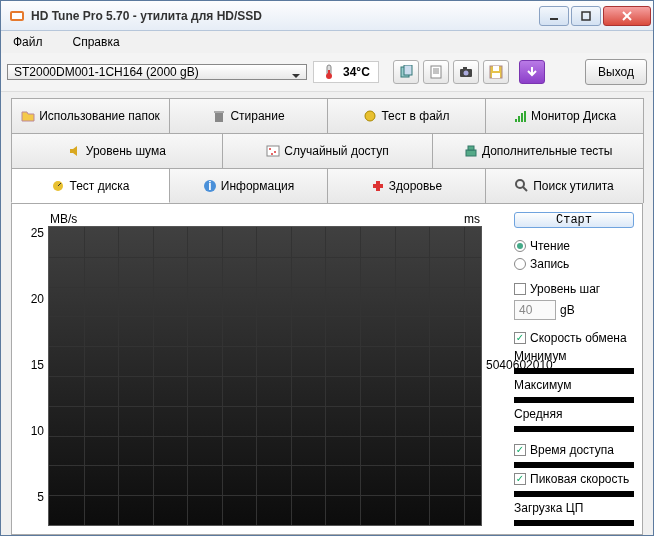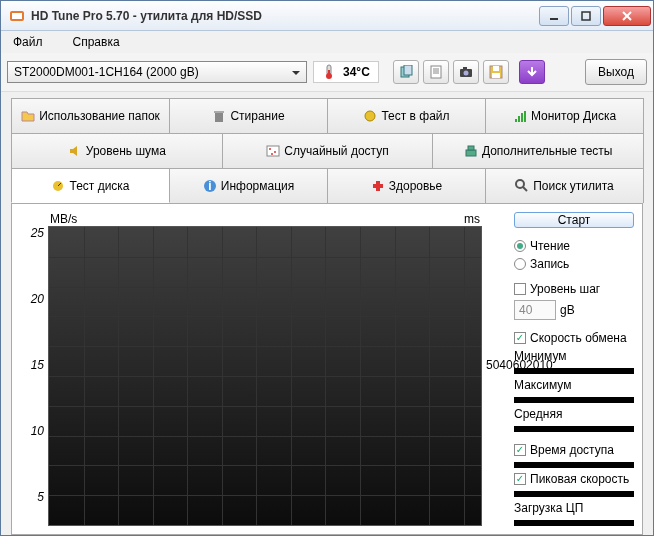--- a/index.html
+++ b/index.html
@@ -8,45 +8,45 @@
   .titlebar { height: 30px; background: linear-gradient(#fdfdfe, #e6edf6); display: flex; align-items: center; padding: 0 2px 0 8px; border-bottom: 1px solid #b6c6da; }
   .titlebar .icon { width: 16px; height: 16px; margin-right: 6px; }
   .titlebar .title { flex: 1; color: #333; font-weight: bold; }
   .win-btns { display: flex; gap: 2px; }
   .win-btn { width: 30px; height: 20px; border: 1px solid #8aa2c3; border-radius: 3px; background: linear-gradient(#f3f7fc,#d3e1f2); display: flex; align-items: center; justify-content: center; cursor: pointer; }
   .win-btn.close { width: 48px; background: linear-gradient(#f6a1a1,#d94b3e); border-color: #a33; color: #fff; }
   .win-btn svg { width: 12px; height: 12px; }
   .menubar { height: 22px; display: flex; align-items: center; padding: 0 4px; gap: 14px; background: #f1f1f1; }
   .menu-item { padding: 2px 8px; cursor: pointer; }
   .toolbar { display: flex; align-items: center; gap: 6px; padding: 6px; border-bottom: 1px solid #ddd; background: #f4f4f4; }
-  .drive-select { flex: 0 0 300px; height: 22px; border: 1px solid #888; background: linear-gradient(#fff,#e8e8e8); padding: 0 22px 0 6px; display:flex; align-items:center; position:relative; cursor:pointer; }
+  .drive-select { flex: 0 0 300px; height: 16px; border: 1px solid #888; background: linear-gradient(#fff,#e8e8e8); padding: 0 22px 0 6px; display:flex; align-items:center; position:relative; cursor:pointer; }
   .drive-select::after { content:""; position:absolute; right:6px; top:9px; border:4px solid transparent; border-top-color:#333; }
   .temp { display:flex; align-items:center; gap:7px; border:1px solid #ccc; padding:2px 8px; background:#fff; font-weight:bold; }
   .tool-buttons { display:flex; gap:4px; margin-left:8px; }
   .tbtn { width:26px; height:24px; border:1px solid #b0b0b0; border-radius:3px; background:linear-gradient(#fff,#e6e6e6); display:flex; align-items:center; justify-content:center; cursor:pointer; }
   .tbtn.purple { background: linear-gradient(#b97ae6,#8c3fc9); border-color:#7a35b0; }
   .exit-btn { margin-left:auto; height:26px; padding:0 12px; border:1px solid #999; border-radius:3px; background:linear-gradient(#fff,#e3e3e3); cursor:pointer; }
   .content { flex:1; padding: 6px 10px 0 10px; display:flex; flex-direction:column; overflow:hidden; }
   .tabs-wrap { }
   .tab-row { display:flex; }
   .tab { flex:1; height:35px; border:1px solid #aaa; border-bottom:none; background:linear-gradient(#f8f8f8,#e8e8e8); display:flex; align-items:center; justify-content:center; gap:4px; font-size:11px; cursor:pointer; margin-right:-1px; }
   .tab.active { background:#fff; border-bottom:1px solid #fff; position:relative; z-index:2; }
   .tab-icon { width:14px; height:14px; }
   .tab-body { border:1px solid #aaa; background:#fff; flex:1; padding:8px; display:flex; gap:8px; overflow:hidden; }
   .chart-area { flex:1; position:relative; display:flex; }
-  .ylabels { width:28px; display:flex; flex-direction:column; justify-content:space-between; align-items:flex-end; padding:14px 4px 22px 0; font-size:11px;font-style:italic; }
+  .ylabels { width:28px; display:flex; flex-direction:column; justify-content:space-between; align-items:flex-end; padding:14px 4px 22px 0; font-size:11px; }
   .chart-col { flex:1; display:flex; flex-direction:column; }
   .chart-unit-row { display:flex; justify-content:space-between; font-size:11px; padding:0 2px; }
   .chart { flex:1; background:linear-gradient(#404040 0%, #0c0c0c 100%); border:1px solid #555; position:relative; }
   .chart .grid-h, .chart .grid-v { position:absolute; background:#333; }
   .chart .grid-h { left:0; right:0; height:1px; }
   .chart .grid-v { top:0; bottom:0; width:1px; }
   .y2labels { width:24px; display:flex; justify-content:space-between; align-items:center; padding:14px 0 22px 4px; font-size:11px; }
   .side { width:120px; display:flex; flex-direction:column; gap:4px; }
-  .start-btn { height:24px; border:1px solid #6fa3de; border-radius:3px; background:linear-gradient(#fdfefe,#dce9f8); cursor:pointer; }
+  .start-btn { height:24px; border:1px solid #6fa3de; border-radius:3px; background:linear-gradient(#fdfefe,#dce9f8); cursor:pointer;font-family:Liberation Mono, monospace; }
   .radio-row, .check-row { display:flex; align-items:center; gap:4px; font-size:11px; }
   .radio { width:12px; height:12px; border:1px solid #888; border-radius:50%; background:#fff; position:relative; cursor:pointer; }
   .radio.checked::after { content:""; position:absolute; inset:2px; background:#4a8; border-radius:50%; }
   .check { width:12px; height:12px; border:1px solid #888; background:#fff; display:flex; align-items:center; justify-content:center; cursor:pointer; }
   .check.checked::after { content:"✓"; font-size:10px; color:#1a6; line-height:1; }
   .spin { display:flex; align-items:center; gap:4px; }
   .spin input { width:42px; height:20px; border:1px solid #aaa; padding:0 4px; color:#888; }
   .lbl { font-size:12px; }
   .val-bar { height:12px; background:#000; margin-top:1px; }
   .sep { height:6px; }

